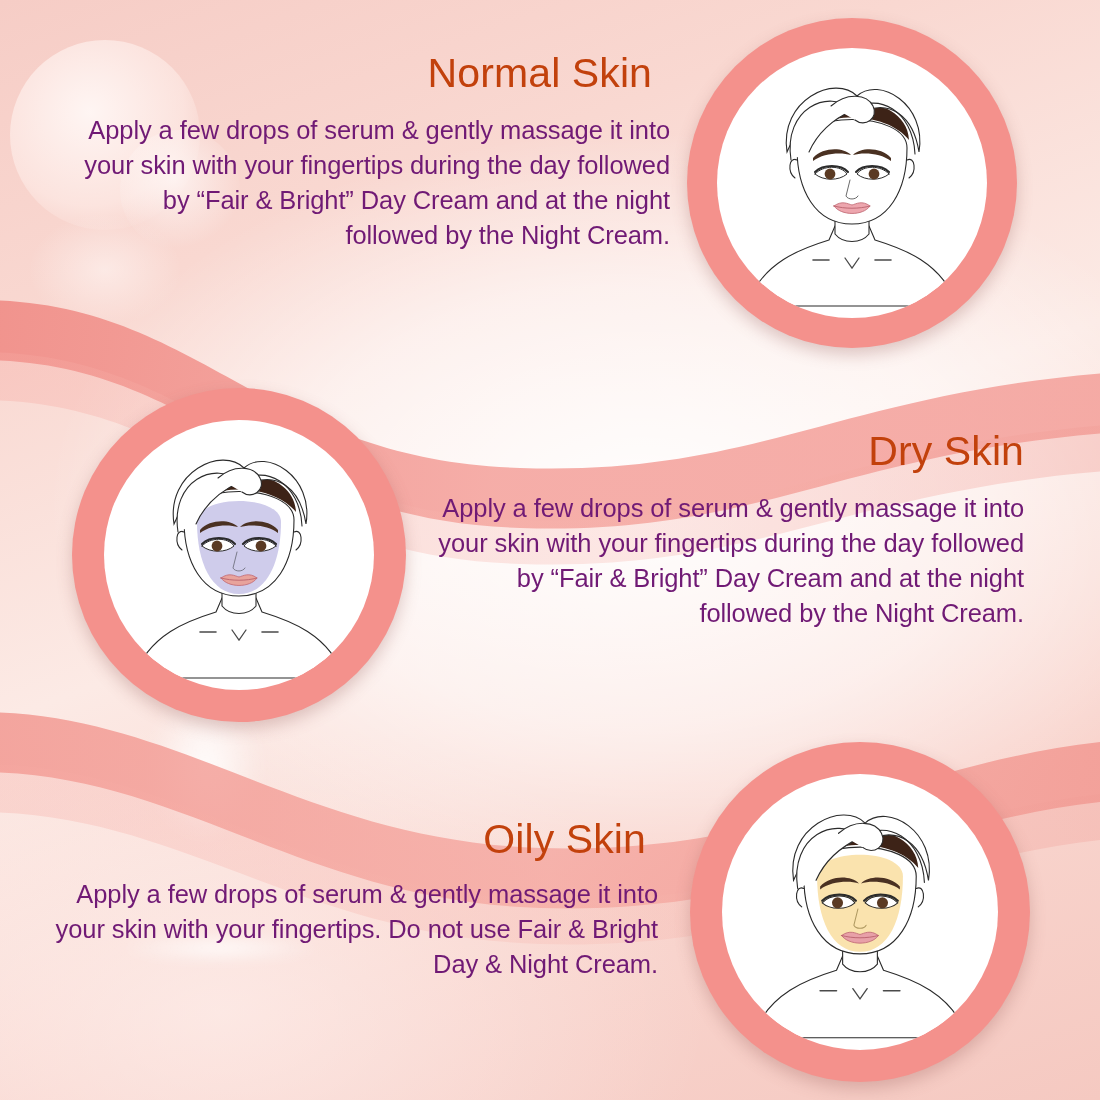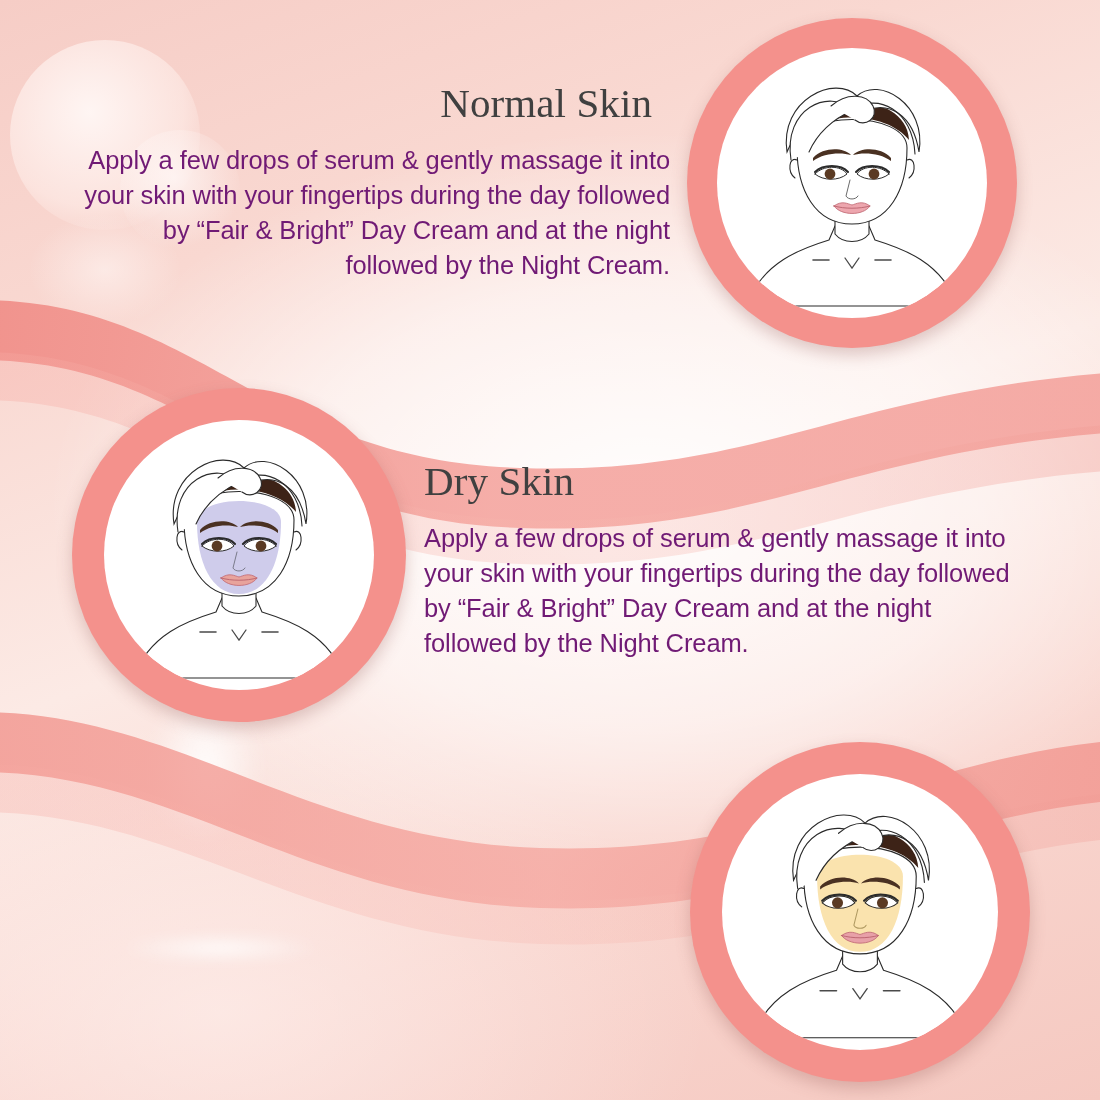--- a/index.html
+++ b/index.html
@@ -31,38 +31,37 @@
     background:radial-gradient(ellipse at 50% 50%, rgba(255,248,246,.55), rgba(255,244,241,0) 72%); }
   .streak{ position:absolute; left:120px; top:935px; width:200px; height:26px;
     border-radius:50%; filter:blur(7px);
     background:radial-gradient(ellipse at 50% 50%, rgba(255,255,255,.95), rgba(255,255,255,0) 72%); }
   .streak.s2{ left:150px; top:690px; width:110px; height:150px; filter:blur(10px); }
 
   
   .section{ position:absolute; }
 
   .heading{
-    font-size:41px; font-weight:400; color:#404040;
-    font-family:Liberation Serif, serif;
+    font-size:41px; font-weight:400; color:#c2410c;
+    font-family:Liberation Sans, sans-serif;
     font-stretch:condensed; letter-spacing:.1px; line-height:1.05;
     white-space:nowrap;
-    margin-top:30px;
   }
   .body-text{
     font-size:25.5px; line-height:35px; color:#701a75;
     font-family:"Liberation Sans", sans-serif;
     letter-spacing:-.1px;
   }
 
   
   #sec-normal{ left:70px; top:52px; width:600px; text-align:right; }
   #sec-normal .heading{ margin-right:18px; margin-bottom:18px; }
 
   
-  #sec-dry{ left:424px; top:430px; width:600px; text-align:left; }
+  #sec-dry{ left:424px; top:430px; width:600px; text-align:right; }
   #sec-dry .heading{ margin-bottom:18px; }
 
   
   #sec-oily{ left:48px; top:818px; width:610px; text-align:right; }
   #sec-oily .heading{ margin-right:12px; margin-bottom:16px; }
 
   
   .portrait{ position:absolute; border-radius:50%; }
   .portrait .ring{
     position:absolute; inset:0; border-radius:50%;
@@ -220,20 +219,24 @@
           <path d="M172 124 C 164 116 146 116 139 124" stroke="#2b2b2b" stroke-width="2.1" fill="none"></path>
           <path d="M133 132 L129 148 C 131 152 139 152 141 148" stroke="#7a7a8a" stroke-width="1" fill="none"></path>
           <path d="M117 158 C 125 152 131 156 135 157 C 139 156 145 152 153 158
                    C 146 168 124 168 117 158 Z" fill="#e8a39c" stroke="#c4707a" stroke-width=".9"></path>
           <path d="M117 158 C 128 161 142 161 153 158" stroke="#b9626d" stroke-width=".9" fill="none"></path>
         </g>
       </svg>
     </div>
   </div>
 
+  <div class="section" id="sec-oily">
+    <div class="heading">Oily Skin</div>
+    <div class="body-text">Apply a few drops of serum &amp; gently massage it into your skin with your fingertips. Do not use Fair &amp; Bright Day &amp; Night Cream.</div>
+  </div>
 
   <div class="portrait" id="p-oily">
     <div class="ring"></div>
     <div class="disc">
       <svg viewBox="0 0 270 270">
         <g fill="none" stroke="#2b2b2b" stroke-width="1.1" stroke-linecap="round">
           <path d="M30 258 C 44 214 86 200 112 192 L118 178 L152 178 L158 192
                    C 184 200 226 214 240 258 Z" fill="#ffffff" stroke="#2b2b2b"></path>
           <path d="M118 150 L118 186 C 126 196 144 196 152 186 L152 150 Z" fill="#ffffff" stroke="#2b2b2b"></path>
           <path d="M96 212 L112 212 M158 212 L174 212" stroke="#4a4a4a" stroke-width="1.6"></path>

